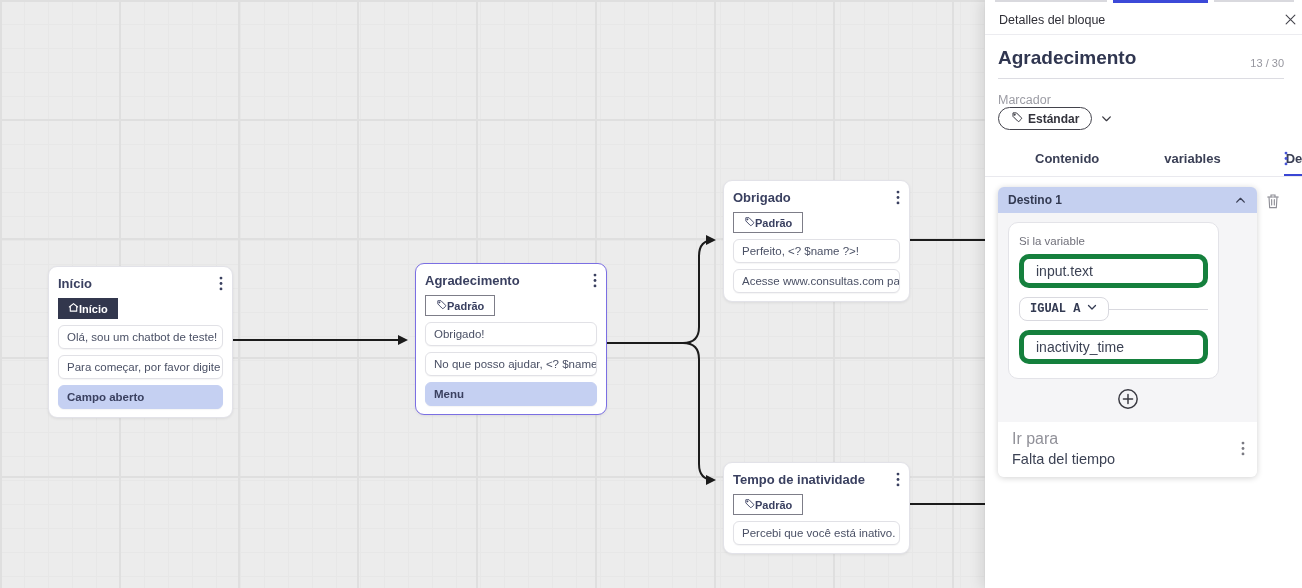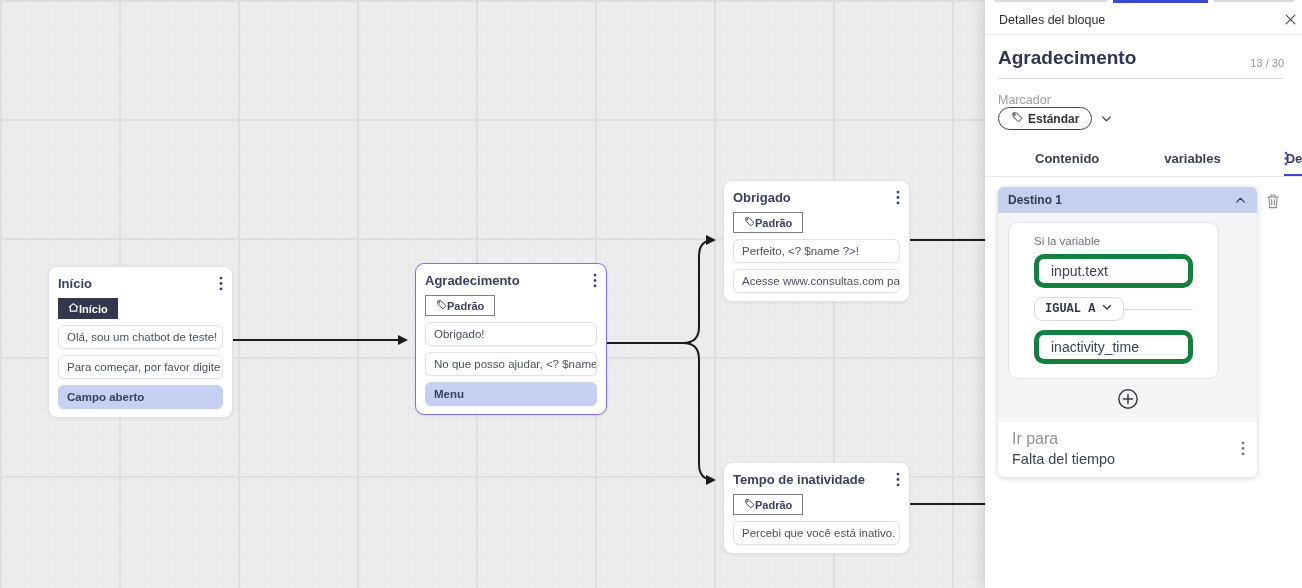--- a/index.html
+++ b/index.html
@@ -75,21 +75,21 @@
   .tabs .kebab{position:absolute;right:14px;bottom:10px;color:#4553d8;}
   .description{margin-top:13px;font-size:12.8px;line-height:1.5;color:#4b4b57;}
 
   .destino-row{margin-top:10px;display:flex;gap:8px;align-items:flex-start;}
   .destino-card{flex:1;border-radius:6px;box-shadow:0 1px 6px rgba(0,0,0,.18);background:var(--card-body-bg);}
   .destino-header{background:var(--destino-header-bg);border-radius:6px 6px 0 0;
     padding:6px 10px;display:flex;justify-content:space-between;align-items:center;cursor:pointer;}
   .destino-header-title{font-size:12px;font-weight:700;color:#333a52;}
   .destino-body{padding:9px 10px 2px;}
   .cond-card{background:#fff;border:1px solid #e3e3e8;border-radius:10px;
-    padding:12px 25px 14px;width:calc(100% - 28px);}
+    padding:12px 10px 14px;width:calc(100% - 28px);}
   .cond-label{font-size:11.5px;color:#70707a;margin-bottom:7px;}
   .cond-input{width:100%;height:34px;border:5px solid #15803d;border-radius:10px;
     padding:0 12px;font-size:14px;color:#3c4254;font-family:"Liberation Sans",sans-serif;background:#fff;outline:none;}
   .op-row{position:relative;margin:9px 0;height:24px;font-family:Liberation Mono, monospace;}
   .op-row .line{position:absolute;left:0;right:0;top:50%;height:1px;background:#d9d9df;}
   .op-pill{position:absolute;left:0;top:0;background:#fff;border:1px solid #d9d9df;border-radius:8px;
     padding:3px 10px;font-size:12px;font-weight:700;color:#333a52;display:inline-flex;
     align-items:center;gap:6px;cursor:pointer;height:24px;}
   .plus-row{display:flex;justify-content:center;padding:9px 0 10px;}
   .plus-btn{color:#3a3a42;cursor:pointer;display:inline-flex;}

